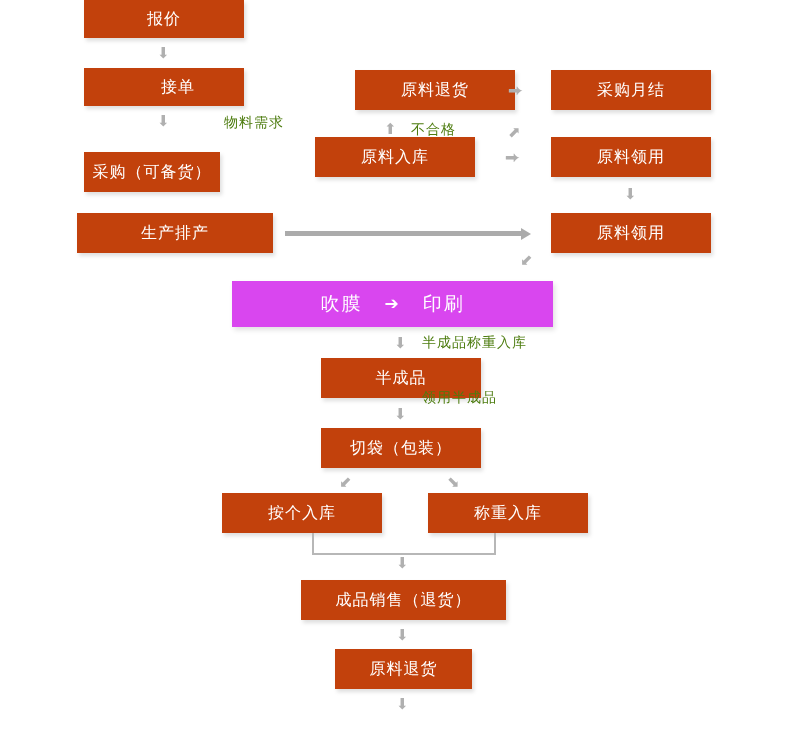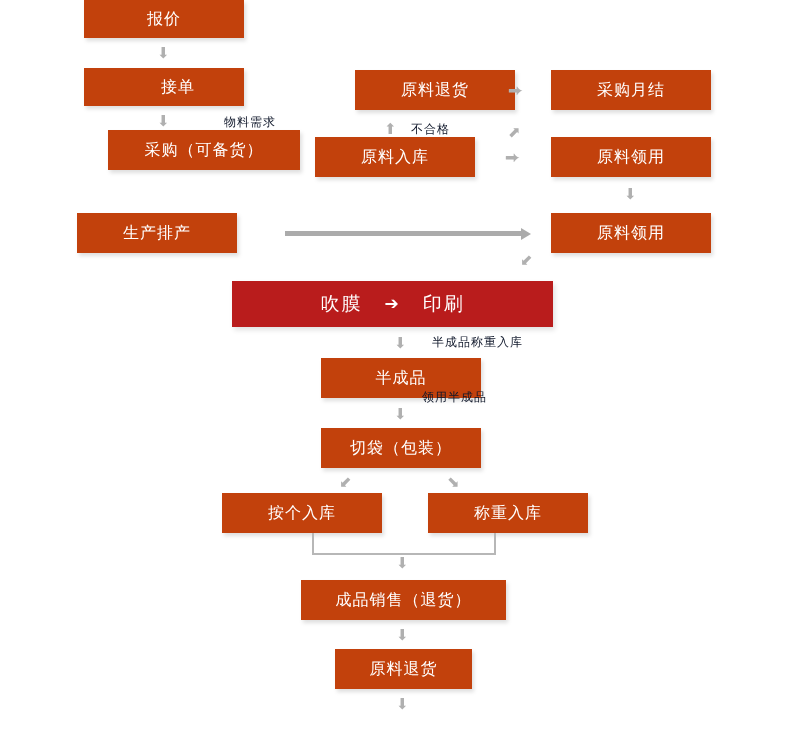--- a/index.html
+++ b/index.html
@@ -24,37 +24,37 @@
     align-items: center;
     justify-content: center;
     color: #ffffff;
     font-size: 16px;
     letter-spacing: 1px;
     background: #c2410c;
     box-shadow: 2px 3px 4px rgba(0,0,0,0.13);
     white-space: nowrap;
   }
   .node.accent {
-    background: #b91c1c;
+    background: #d946ef;
     font-size: 19px;
     letter-spacing: 2px;
     box-shadow: 2px 3px 5px rgba(0,0,0,0.12);
   }
   .node .node-label { pointer-events: none; }
   .node .inline-arrow {
     display: inline-block;
     margin: 0 22px;
     font-size: 17px;
     color: #ffffff;
     transform: translateY(-1px);
   }
   .edge-label {
     position: absolute;
-    color: #0f172a;
-    font-size: 12px;
+    color: #4d7c0f;
+    font-size: 14px;
     letter-spacing: 1px;
     white-space: nowrap;
   }
   .arrow {
     position: absolute;
     color: #b0b0b0;
     font-size: 15px;
     line-height: 1;
     user-select: none;
   }
@@ -98,25 +98,25 @@
   <div class="arrow down" style="left:157px; top:45px;"></div>
 
   <div class="node" style="left:84px; top:68px; width:160px; height:38px;padding-left:28px;">
     <span class="node-label">接单</span>
   </div>
 
   <div class="arrow down" style="left:157px; top:113px;"></div>
 
   <div class="edge-label" style="left:224px; top:114px;">物料需求</div>
 
-  <div class="node" style="left:84px; top:130px; width:192px; height:40px;margin-left:24px;">
+  <div class="node" style="left:84px; top:152px; width:136px; height:40px;">
     <span class="node-label">采购（可备货）</span>
   </div>
 
-  <div class="node" style="left:77px; top:213px; width:160px; height:40px;">
+  <div class="node" style="left:77px; top:213px; width:196px; height:40px;">
     <span class="node-label">生产排产</span>
   </div>
 
   <div class="node" style="left:315px; top:70px; width:160px; height:40px;margin-left:40px;">
     <span class="node-label">原料退货</span>
   </div>
 
   <div class="arrow up" style="left:384px; top:121px;"></div>
 
   <div class="edge-label" style="left:411px; top:121px;">不合格</div>
@@ -150,21 +150,21 @@
   <div class="arrow sw" style="left:520px; top:252px;"></div>
 
   <div class="node accent" style="left:232px; top:281px; width:321px; height:46px;">
     <span class="node-label">吹膜</span>
     <span class="inline-arrow">➔</span>
     <span class="node-label">印刷</span>
   </div>
 
   <div class="arrow down" style="left:394px; top:335px;"></div>
 
-  <div class="edge-label" style="left:422px; top:334px;margin-left:10px;">半成品称重入库</div>
+  <div class="edge-label" style="left:422px; top:334px;">半成品称重入库</div>
 
   <div class="node" style="left:321px; top:358px; width:160px; height:40px;">
     <span class="node-label">半成品</span>
   </div>
 
   <div class="arrow down" style="left:394px; top:406px;"></div>
 
   <div class="edge-label" style="left:422px; top:389px;">领用半成品</div>
 
   <div class="node" style="left:321px; top:428px; width:160px; height:40px;">

